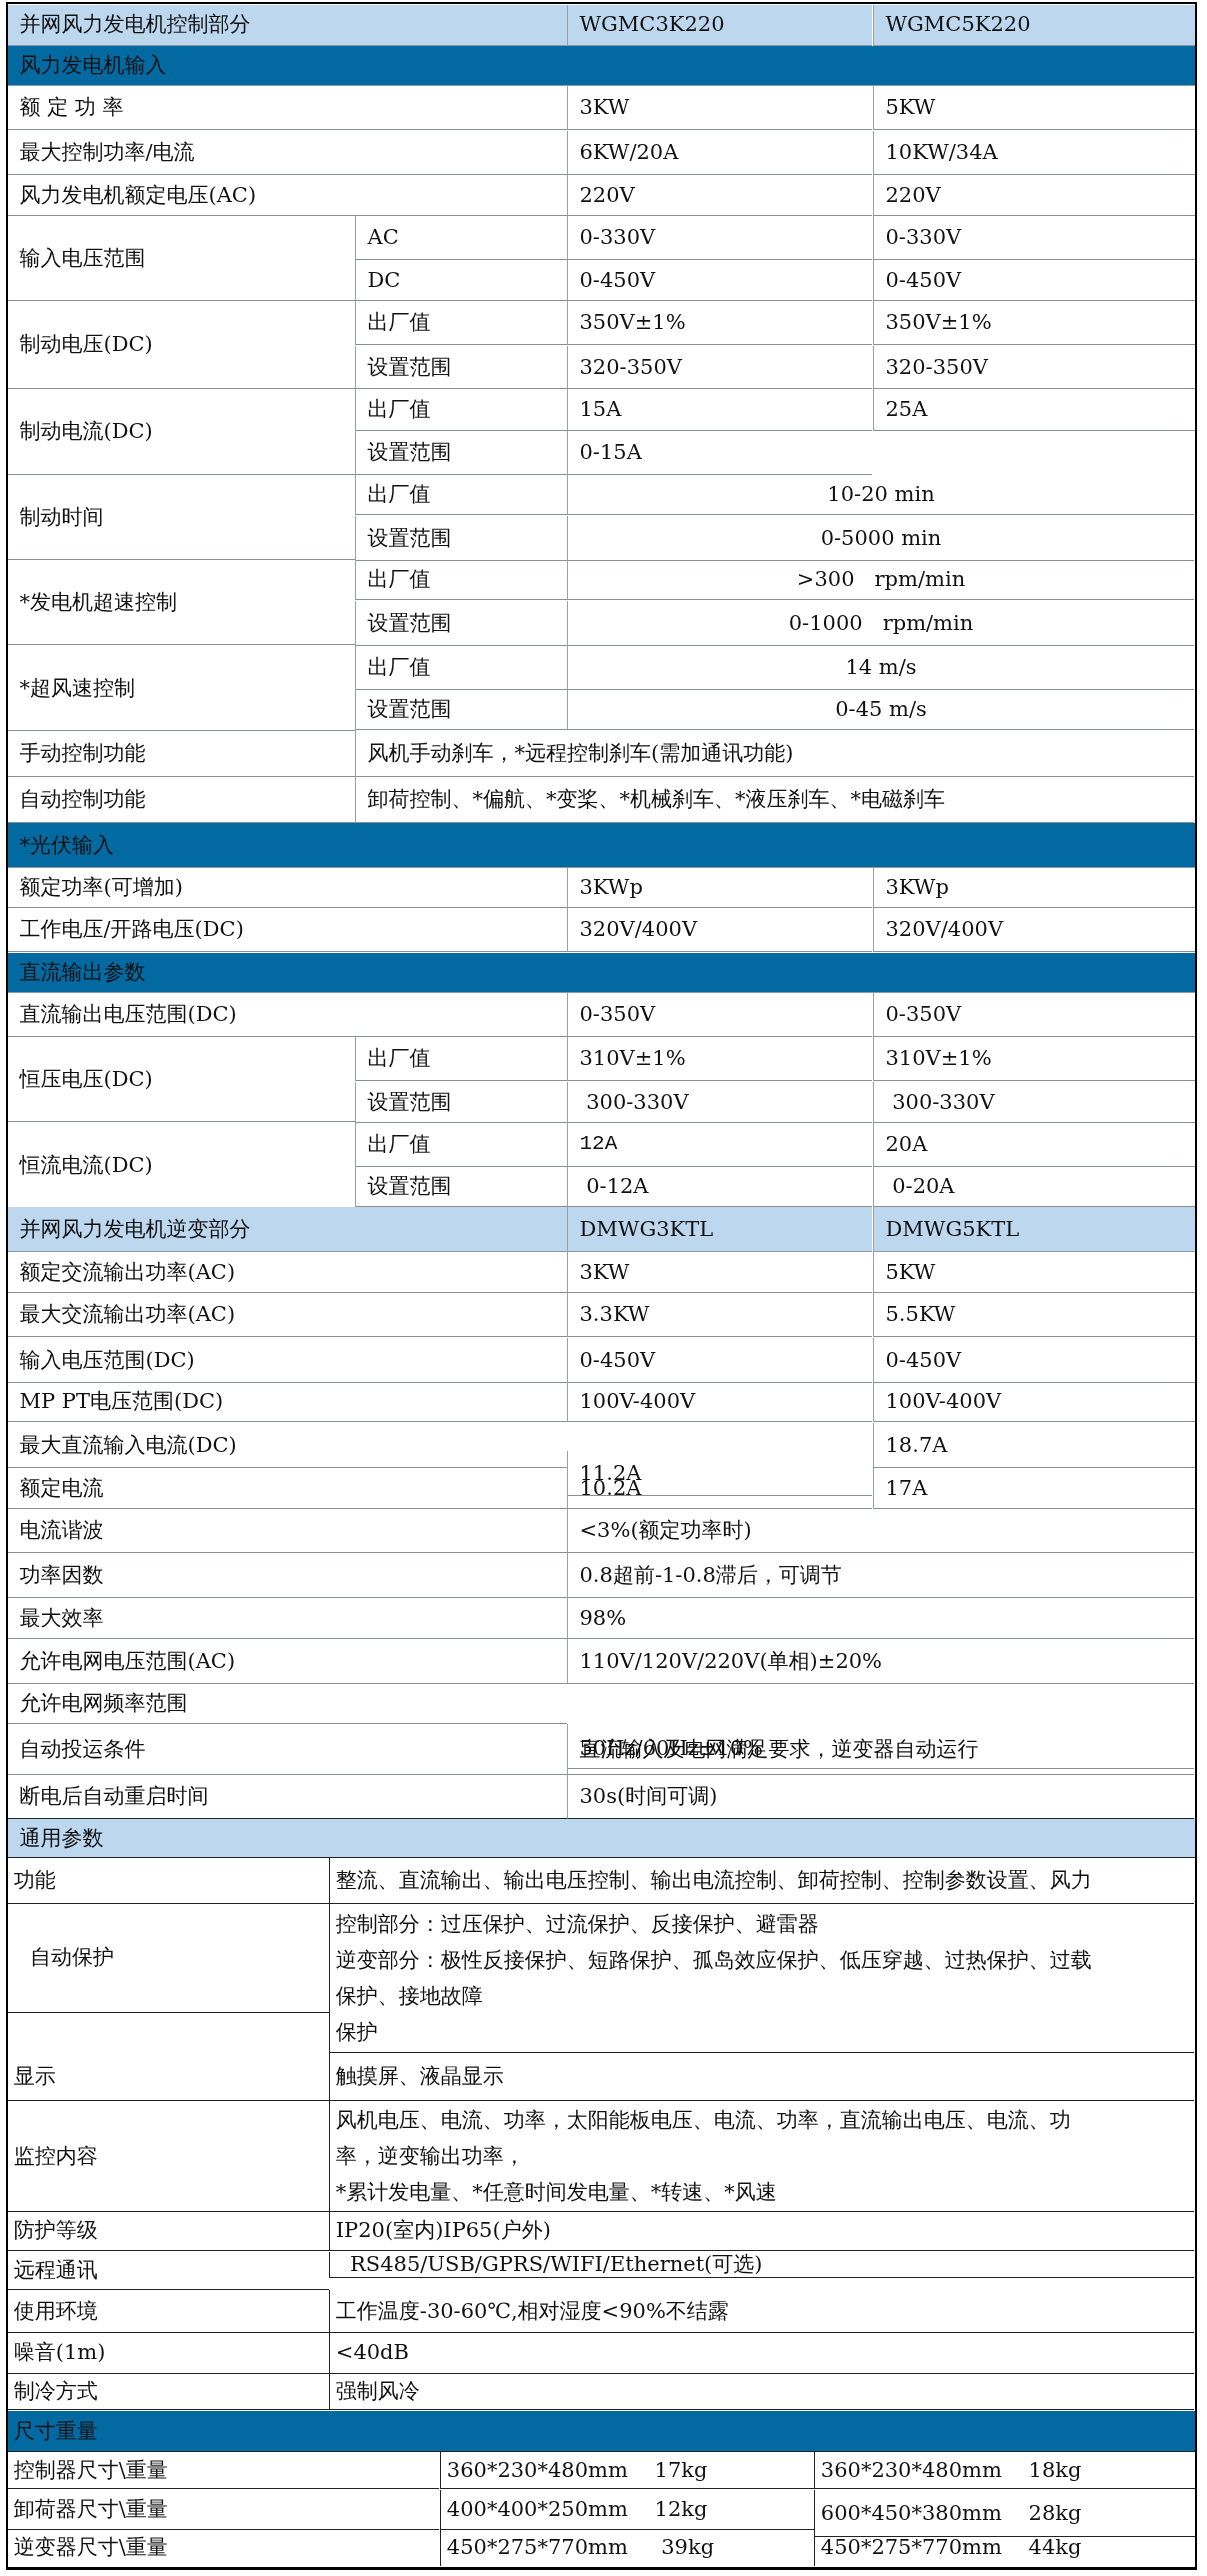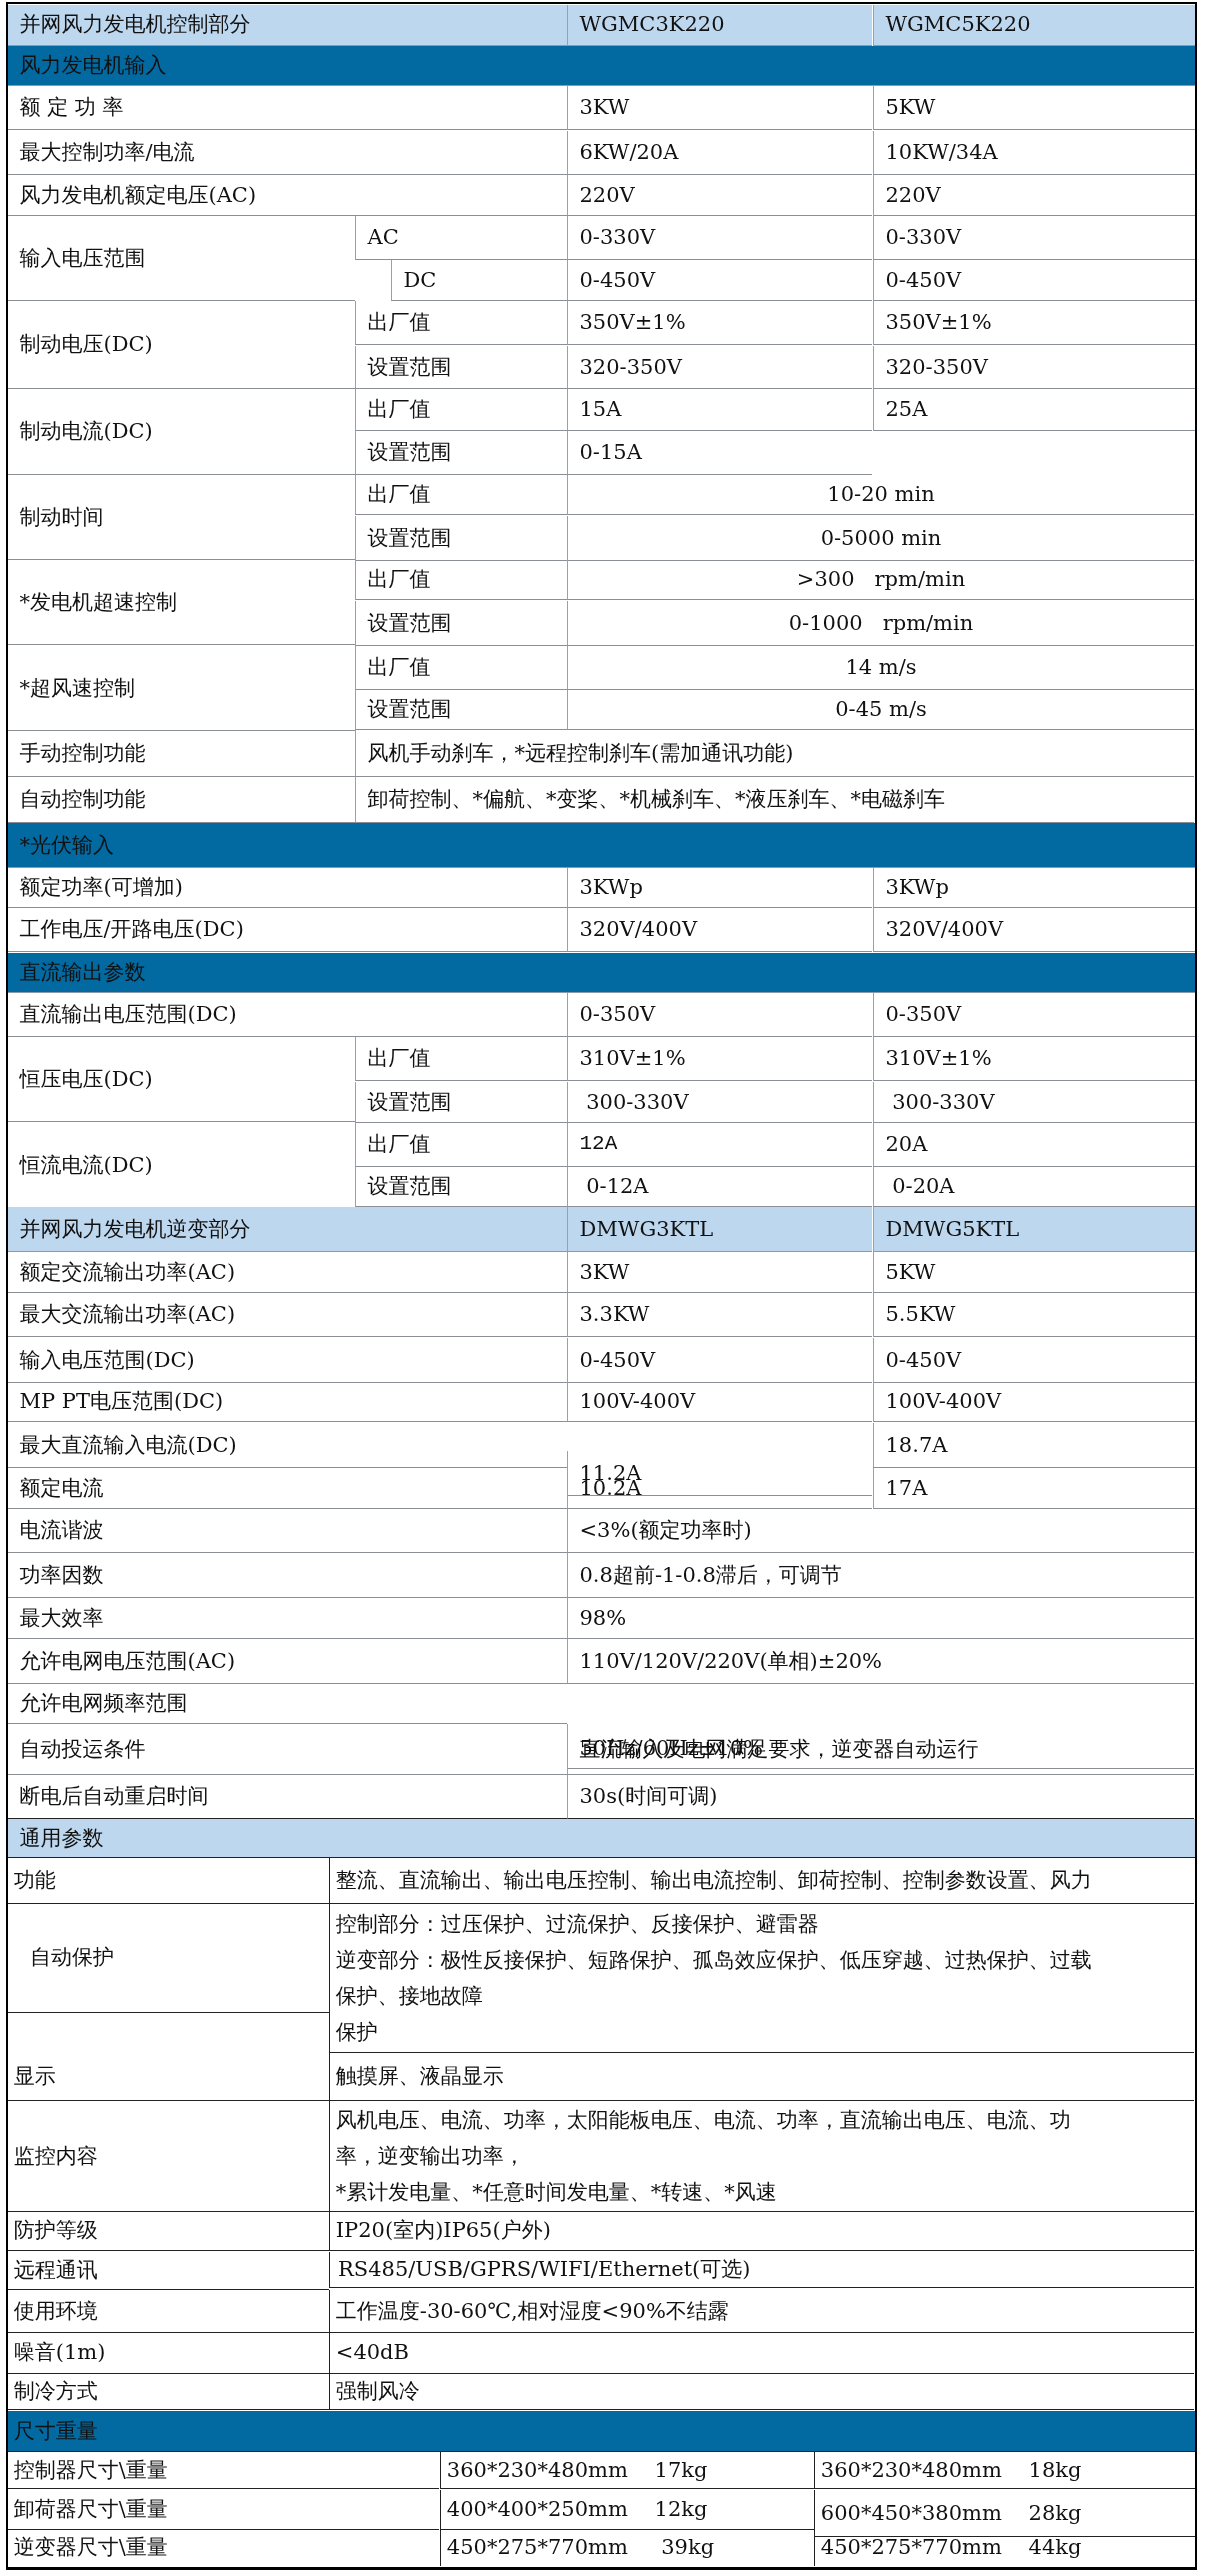--- a/index.html
+++ b/index.html
@@ -43,21 +43,21 @@
   <div class="cell vline" style="left:873px;top:131px;width:322px;height:44px;">10KW/34A</div>
 
   <div class="cell" style="left:8px;top:175px;width:559px;height:41px;">风力发电机额定电压(AC)</div>
   <div class="cell vline" style="left:567px;top:175px;width:305px;height:41px;">220V</div>
   <div class="cell vline" style="left:873px;top:175px;width:322px;height:41px;">220V</div>
 
   <div class="cell" style="left:8px;top:216px;width:347px;height:85px;">输入电压范围</div>
   <div class="cell vline" style="left:355px;top:216px;width:212px;height:44px;">AC</div>
   <div class="cell vline" style="left:567px;top:216px;width:305px;height:44px;">0-330V</div>
   <div class="cell vline" style="left:873px;top:216px;width:322px;height:44px;">0-330V</div>
-  <div class="cell vline" style="left:355px;top:260px;width:212px;height:41px;margin-left:36px;">DC</div>
+  <div class="cell vline" style="left:355px;top:260px;width:212px;height:41px;">DC</div>
   <div class="cell vline" style="left:567px;top:260px;width:305px;height:41px;">0-450V</div>
   <div class="cell vline" style="left:873px;top:260px;width:322px;height:41px;">0-450V</div>
 
   <div class="cell" style="left:8px;top:301px;width:347px;height:88px;">制动电压(DC)</div>
   <div class="cell vline" style="left:355px;top:301px;width:212px;height:44px;">出厂值</div>
   <div class="cell vline" style="left:567px;top:301px;width:305px;height:44px;">350V±1%</div>
   <div class="cell vline" style="left:873px;top:301px;width:322px;height:44px;">350V±1%</div>
   <div class="cell vline" style="left:355px;top:346px;width:212px;height:43px;">设置范围</div>
   <div class="cell vline" style="left:567px;top:346px;width:305px;height:43px;">320-350V</div>
   <div class="cell vline" style="left:873px;top:346px;width:322px;height:43px;">320-350V</div>
@@ -190,21 +190,21 @@
   <div class="cell gen vline multi" style="left:329px;top:2101px;width:865px;height:111px;padding-left:5.8px;line-height:36px;">
     <span>风机电压、电流、功率，太阳能板电压、电流、功率，直流输出电压、电流、功</span>
     <span>率，逆变输出功率，</span>
     <span>*累计发电量、*任意时间发电量、*转速、*风速</span>
   </div>
 
   <div class="cell gen" style="left:8px;top:2211px;width:321px;height:40px;padding-left:5.8px;">防护等级</div>
   <div class="cell gen vline" style="left:329px;top:2211px;width:865px;height:40px;padding-left:5.8px;">IP20(室内)IP65(户外)</div>
 
   <div class="cell gen" style="left:8px;top:2252px;width:321px;height:38px;padding-left:5.8px;">远程通讯</div>
-  <div class="cell gen vline" style="left:329px;top:2252px;width:865px;height:36px;padding-left:8px;">RS485/USB/GPRS/WIFI/Ethernet(可选)</div>
+  <div class="cell gen vline" style="left:329px;top:2252px;width:865px;height:26px;padding-left:20px;">RS485/USB/GPRS/WIFI/Ethernet(可选)</div>
 
   <div class="cell gen" style="left:8px;top:2290px;width:321px;height:43px;padding-left:5.8px;">使用环境</div>
   <div class="cell gen vline" style="left:329px;top:2290px;width:865px;height:43px;padding-left:5.8px;">工作温度-30-60℃,相对湿度&lt;90%不结露</div>
 
   <div class="cell gen" style="left:8px;top:2332px;width:321px;height:42px;padding-left:5.8px;">噪音(1m)</div>
   <div class="cell gen vline" style="left:329px;top:2332px;width:865px;height:42px;padding-left:5.8px;">&lt;40dB</div>
 
   <div class="cell gen" style="left:8px;top:2374px;width:321px;height:36px;padding-left:5.8px;">制冷方式</div>
   <div class="cell gen vline" style="left:329px;top:2374px;width:865px;height:36px;padding-left:5.8px;">强制风冷</div>
 

